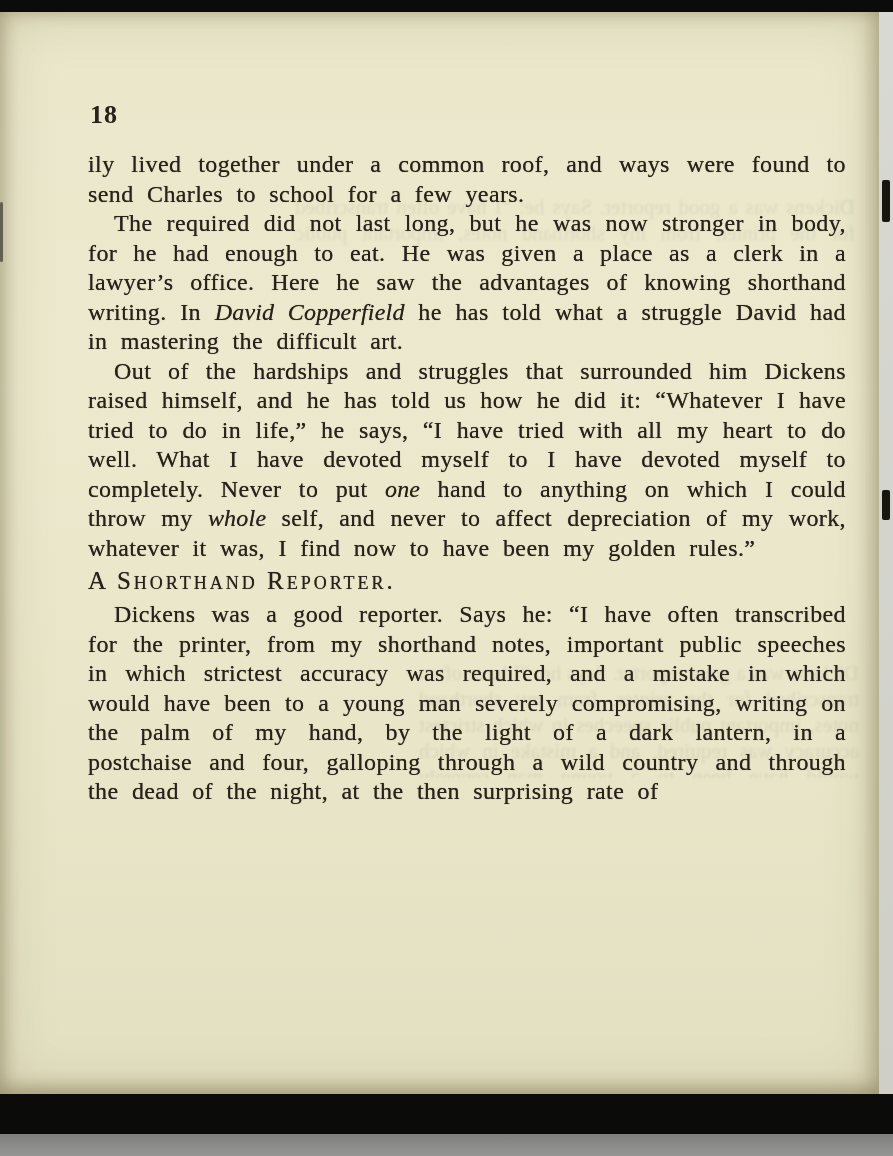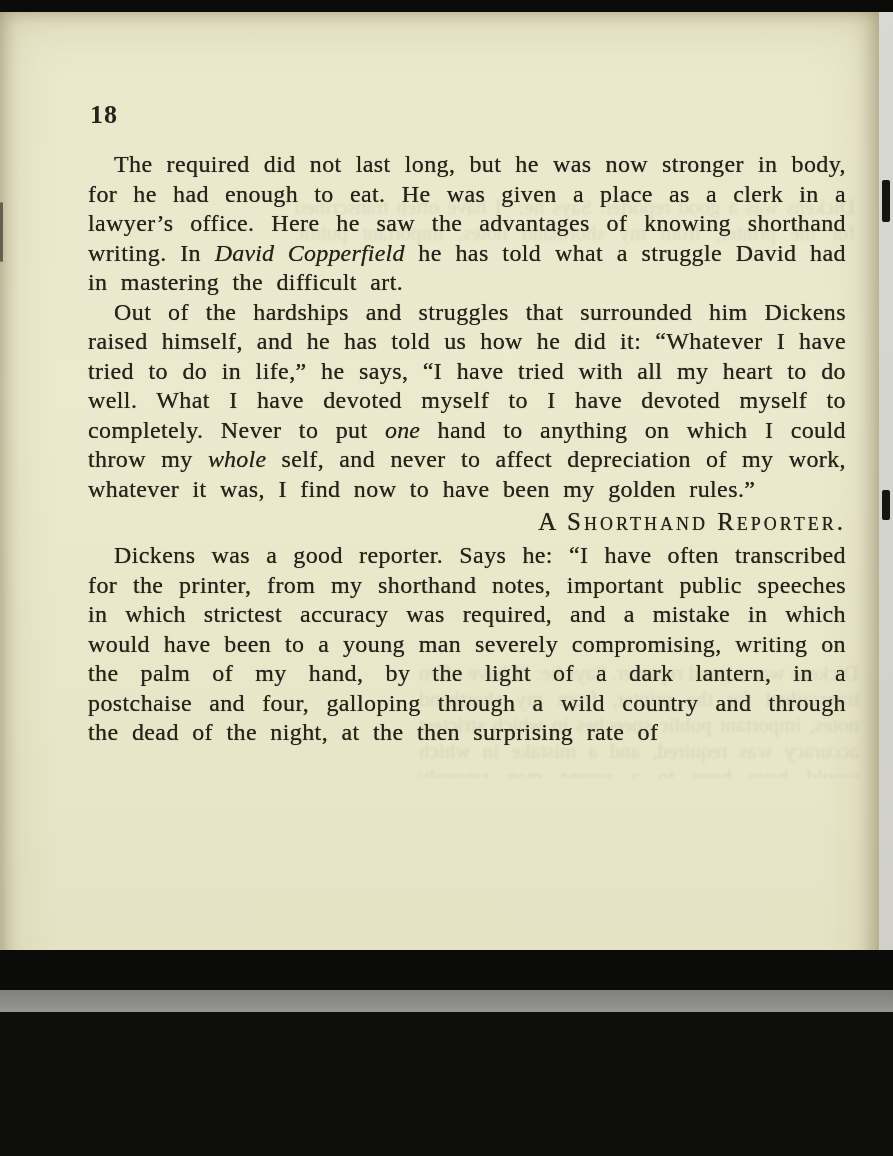--- a/index.html
+++ b/index.html
@@ -2,21 +2,21 @@
 <html style="--ink: #27211a; --paper: #e9e6c9;"><head>
 <meta charset="utf-8">
 <style>
   html,body{margin:0;padding:0;}
   body{
     width:893px;height:1156px;
     background:#0e0e0c;
     font-family:"Liberation Serif","DejaVu Serif",serif;
   }
   .screen{
-    position:relative;width:893px;height:1012px;overflow:hidden;background:#0e0e0c;
+    position:relative;width:893px;height:1156px;overflow:hidden;background:#0e0e0c;
   }
   
   .top-bar{
     position:absolute;left:0;top:0;width:893px;height:12px;background:#0b0b09;
   }
   
   .paper{
     position:absolute;left:0;top:12px;width:879px;height:1082px;
     background:linear-gradient(180deg,#eae7cb 0%,#ece9ce 35%,#e8e5c8 70%,#e3e0c2 100%);
     box-shadow:
@@ -54,21 +54,21 @@
     position:absolute;left:88px;top:138px;width:758px;color:var(--ink);
   }
   .para{
     margin:0;font-size:24px;line-height:29.5px;text-align:justify;
     word-spacing:7px;letter-spacing:.4px;
     text-shadow:0 0 .7px rgba(40,32,22,.75);
   }
   .para.indent{text-indent:26px;}
   .para i{letter-spacing:.2px;}
   .section-heading{
-    margin:4px 0 5px 0;text-align:right;
+    margin:4px 0 5px 0;text-align:left;
     font-variant:small-caps;font-size:25px;letter-spacing:3px;
     color:var(--ink);text-shadow:0 0 .7px rgba(40,32,22,.75);
   }
   
   .ghost{
     position:absolute;overflow:hidden;pointer-events:none;
     transform:scaleX(-1);
     font-size:21px;line-height:26px;color:#6d7a5e;
     opacity:.13;filter:blur(1.1px);text-align:justify;
   }
@@ -82,20 +82,21 @@
 
   <div class="top-bar"></div>
 
   <div class="paper">
 
     <div class="header-row">
       <span class="page-number">18</span>
     </div>
 
     <div class="text-col">
+        <p class="para"><span>ily lived together under a common roof, and ways were found to send Charles to school for a few years.</span></p>
         <p class="para indent"><span>The required did not last long, but he was now stronger in body, for he had enough to eat. He was given a place as a clerk in a lawyer’s office. Here he saw the advantages of knowing shorthand writing. In </span><i>David Copperfield</i><span> he has told what a struggle David had in mastering the difficult art.</span></p>
         <p class="para indent"><span>Out of the hardships and struggles that surrounded him Dickens raised himself, and he has told us how he did it: “Whatever I have tried to do in life,” he says, “I have tried with all my heart to do well. What I have devoted myself to I have devoted myself to completely. Never to put </span><i>one</i><span> hand to anything on which I could throw my </span><i>whole</i><span> self, and never to affect depreciation of my work, whatever it was, I find now to have been my golden rules.”</span></p>
         <div class="section-heading">A Shorthand Reporter.</div>
         <p class="para indent"><span>Dickens was a good reporter. Says he: “I have often transcribed for the printer, from my shorthand notes, important public speeches in which strictest accuracy was required, and a mistake in which would have been to a young man severely compromising, writing on the palm of my hand, by the light of a dark lantern, in a postchaise and four, galloping through a wild country and through the dead of the night, at the then surprising rate of</span></p>
       </div>
 
     <div class="ghost g1">Dickens was a good reporter. Says he: “I have often transcribed for the printer, from my shorthand notes, important public speeches in which strictest accuracy was required, and a mistake in which would have been to a young man severely compromising, writing on the palm of my hand, by the light of a dark lantern, in a postchaise and four, galloping through a wild country and through the dead of the night, at the then surprising rate of</div>
     <div class="ghost g2">Dickens was a good reporter. Says he: “I have often transcribed for the printer, from my shorthand notes, important public speeches in which strictest accuracy was required, and a mistake in which would have been to a young man severely compromising, writing on the palm of my hand, by the light of a dark lantern, in a postchaise and four, galloping through a wild country and through the dead of the night, at the then surprising rate of</div>
 
     <div class="edge-mark m3"></div>

